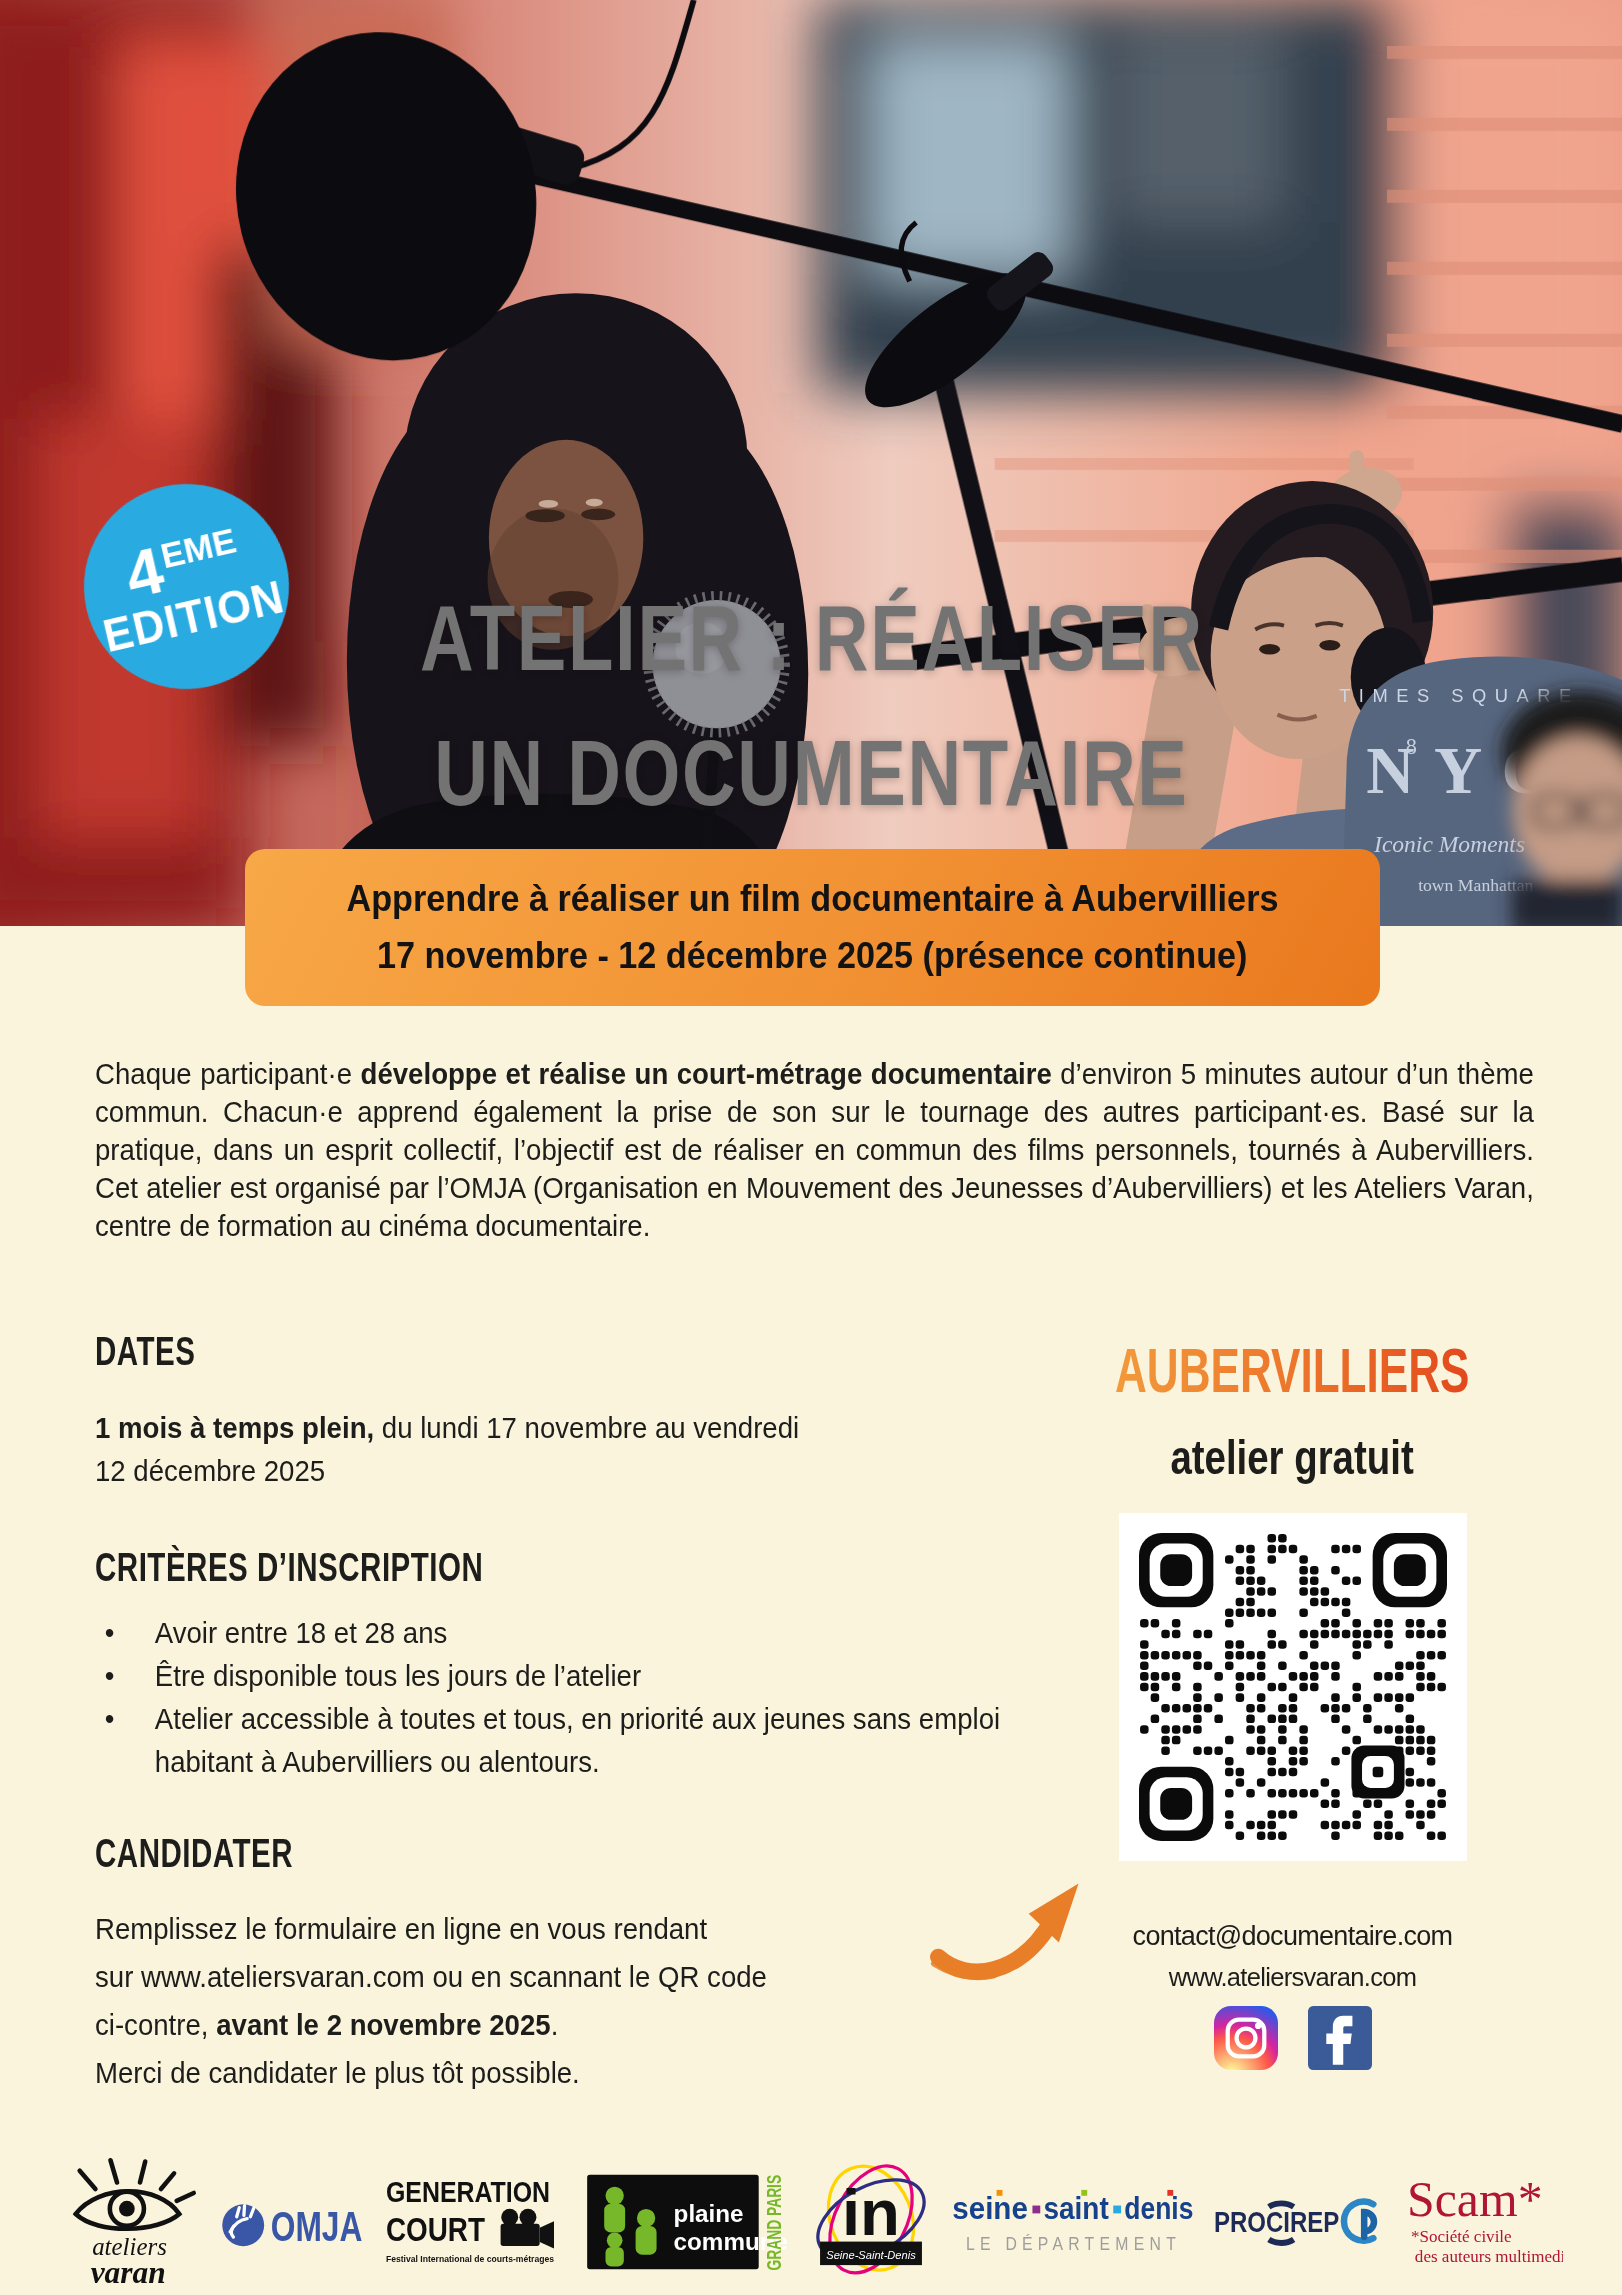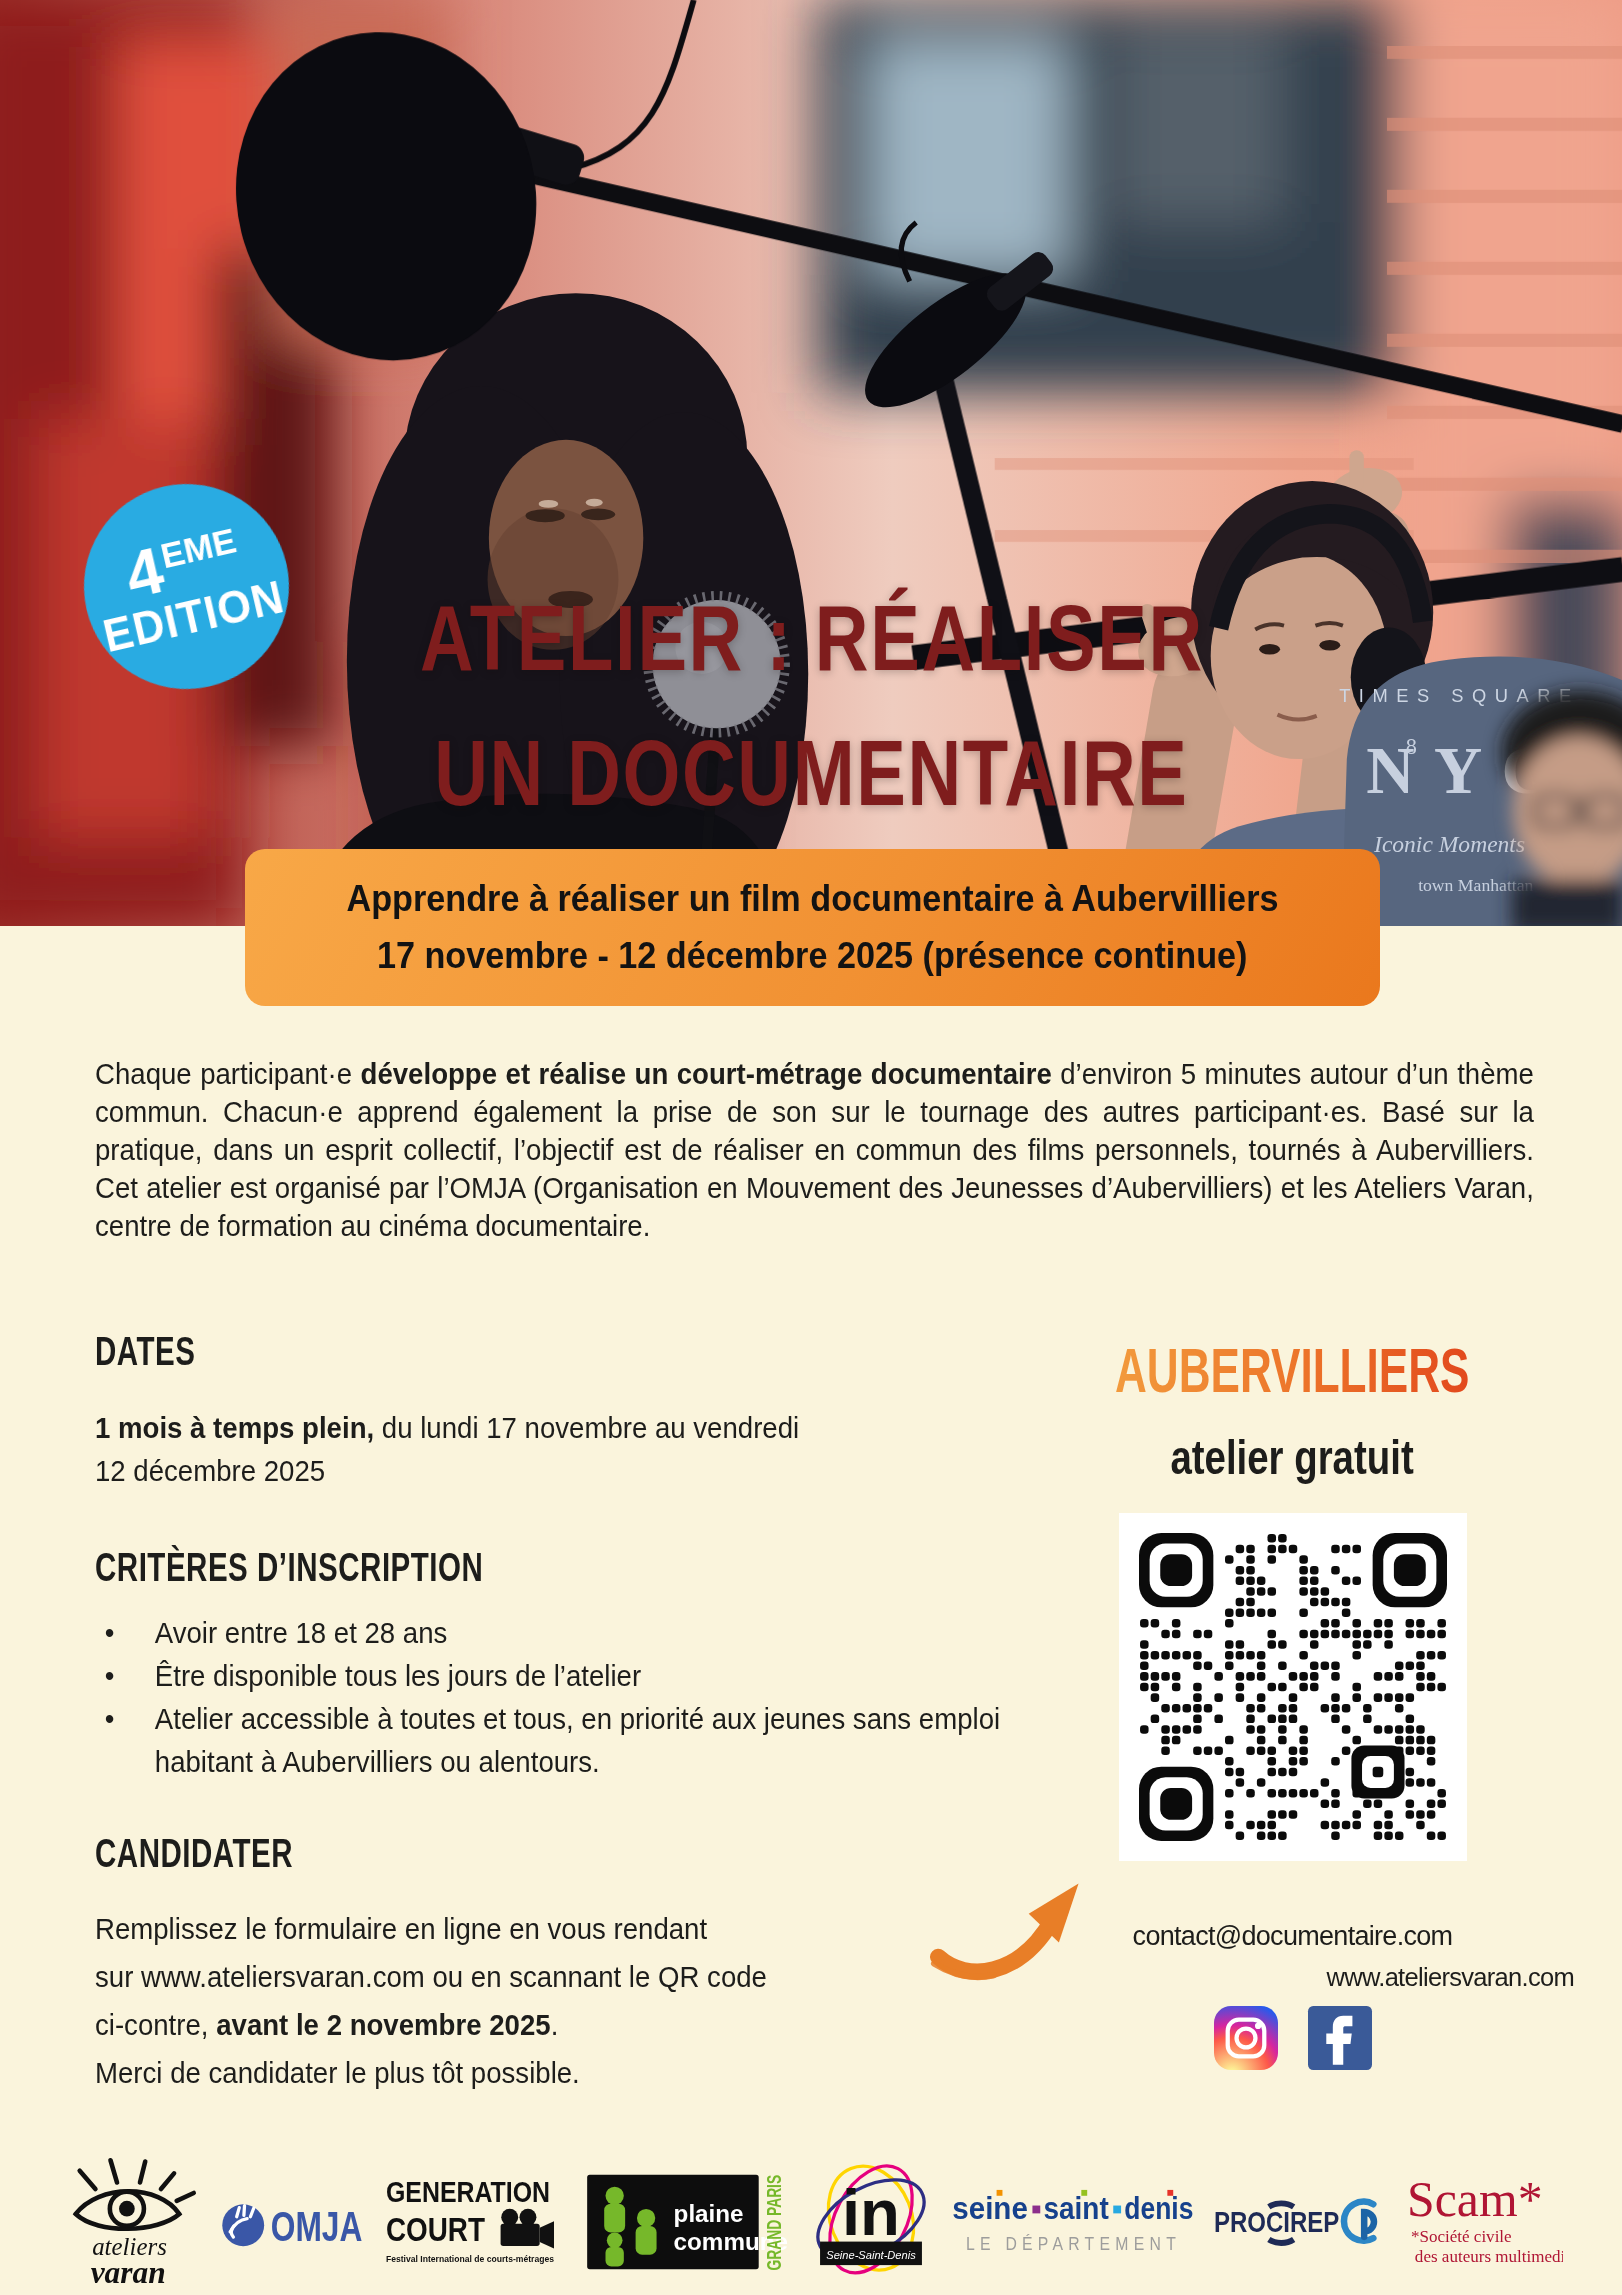--- a/index.html
+++ b/index.html
@@ -21,21 +21,21 @@
     display:flex;flex-direction:column;align-items:center;justify-content:center;
     transform:rotate(-13deg);text-align:center;font-weight:800;
   }
   .badge-num{font-size:65px;line-height:59px;}
   .badge-sup{font-size:35px;position:relative;top:-22px;left:2px;}
   .badge-word{font-size:47px;line-height:46px;letter-spacing:1.3px;transform:scaleX(.92);}
 
   
   #title{
     position:absolute;left:0;top:571px;width:1623px;z-index:3;text-align:center;
-    color:#7f1d1d;font-weight:800;font-size:93px;line-height:135px;letter-spacing:2px;
+    color:#737373;font-weight:800;font-size:93px;line-height:135px;letter-spacing:2px;
     text-shadow:0 2px 9.2px rgba(20,10,10,.25);
   }
   #title .t-line span{display:inline-block;transform:scaleX(.8);white-space:nowrap;}
 
   
   #banner{
     position:absolute;left:245px;top:849px;width:1135px;height:157px;border-radius:20px;z-index:5;
     background:linear-gradient(118deg,#f8a847 0%,#f19133 55%,#ea781d 100%);
     display:flex;flex-direction:column;align-items:center;justify-content:center;gap:15.7px;
   }
@@ -81,21 +81,21 @@
     background:linear-gradient(90deg,#f29a3c 0%,#ec7229 55%,#e2491d 100%);
     -webkit-background-clip:text;background-clip:text;color:transparent;
   }
   #free{position:absolute;left:1011px;top:1430px;width:563px;text-align:center;font-size:48px;font-weight:800;white-space:nowrap;}
   #free span{display:inline-block;transform:scaleX(.8);}
   #qr{
     position:absolute;left:1119px;top:1513px;width:348px;height:348px;background:#ffffff;
     display:flex;align-items:center;justify-content:center;
   }
   #email{position:absolute;left:1011px;top:1921px;width:563px;text-align:center;font-size:27px;letter-spacing:-0.7px;}
-  #site{position:absolute;left:1011px;top:1963px;width:563px;text-align:right;font-size:25.5px;letter-spacing:-0.7px;}
+  #site{position:absolute;left:1011px;top:1963px;width:563px;text-align:center;font-size:25.5px;letter-spacing:-0.7px;}
   #socials{position:absolute;left:1011px;top:2006px;width:563px;display:flex;justify-content:center;gap:30px;}
   .ig,.fb{width:64px;height:64px;}
   .ig{
     border-radius:17px;
     background:radial-gradient(circle at 28% 107%,#fdf497 0%,#fdf497 5%,#fd5949 45%,#d6249f 60%,#285AEB 90%);
   }
   .fb{border-radius:5.2px;background:#3a5a98;}
   .ig svg,.fb svg{display:block;width:100%;height:100%;}
 
   #arrow{position:absolute;left:929px;top:1879px;width:164px;height:106px;z-index:6;}

